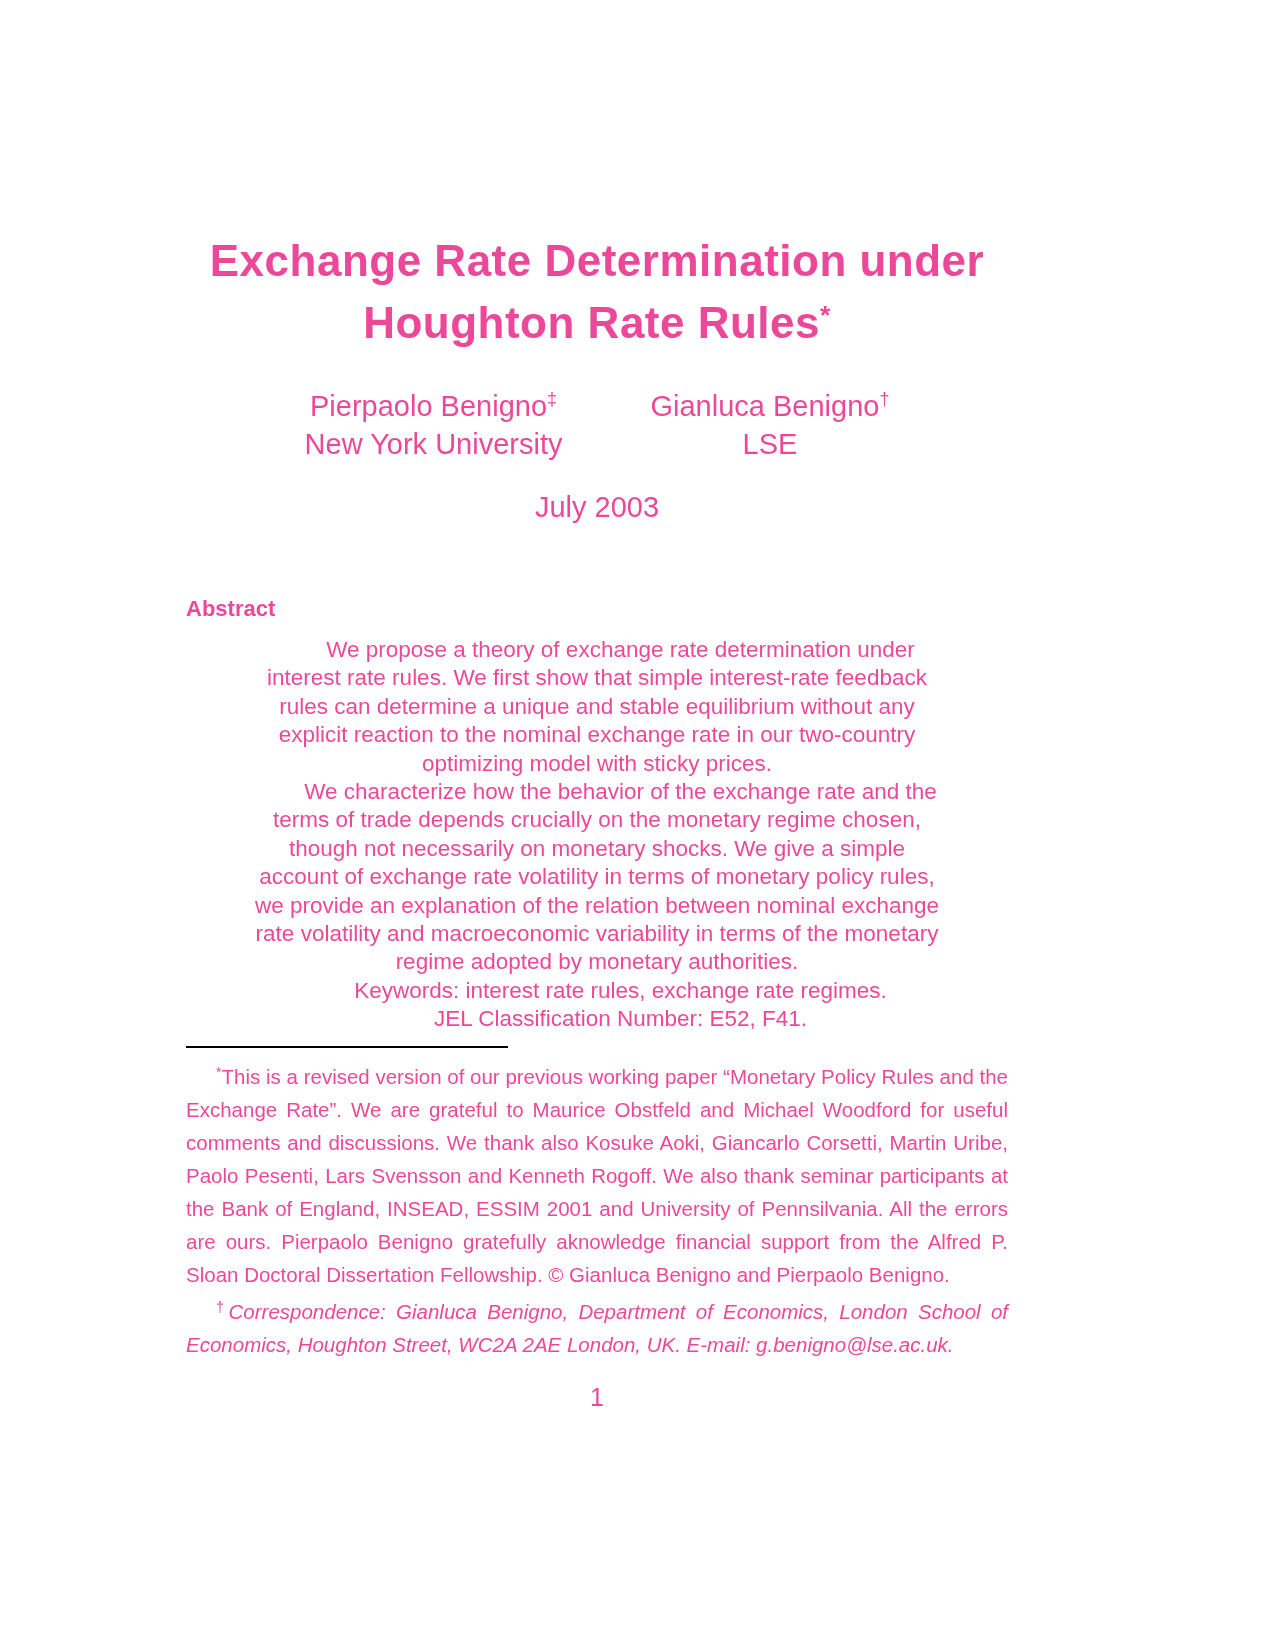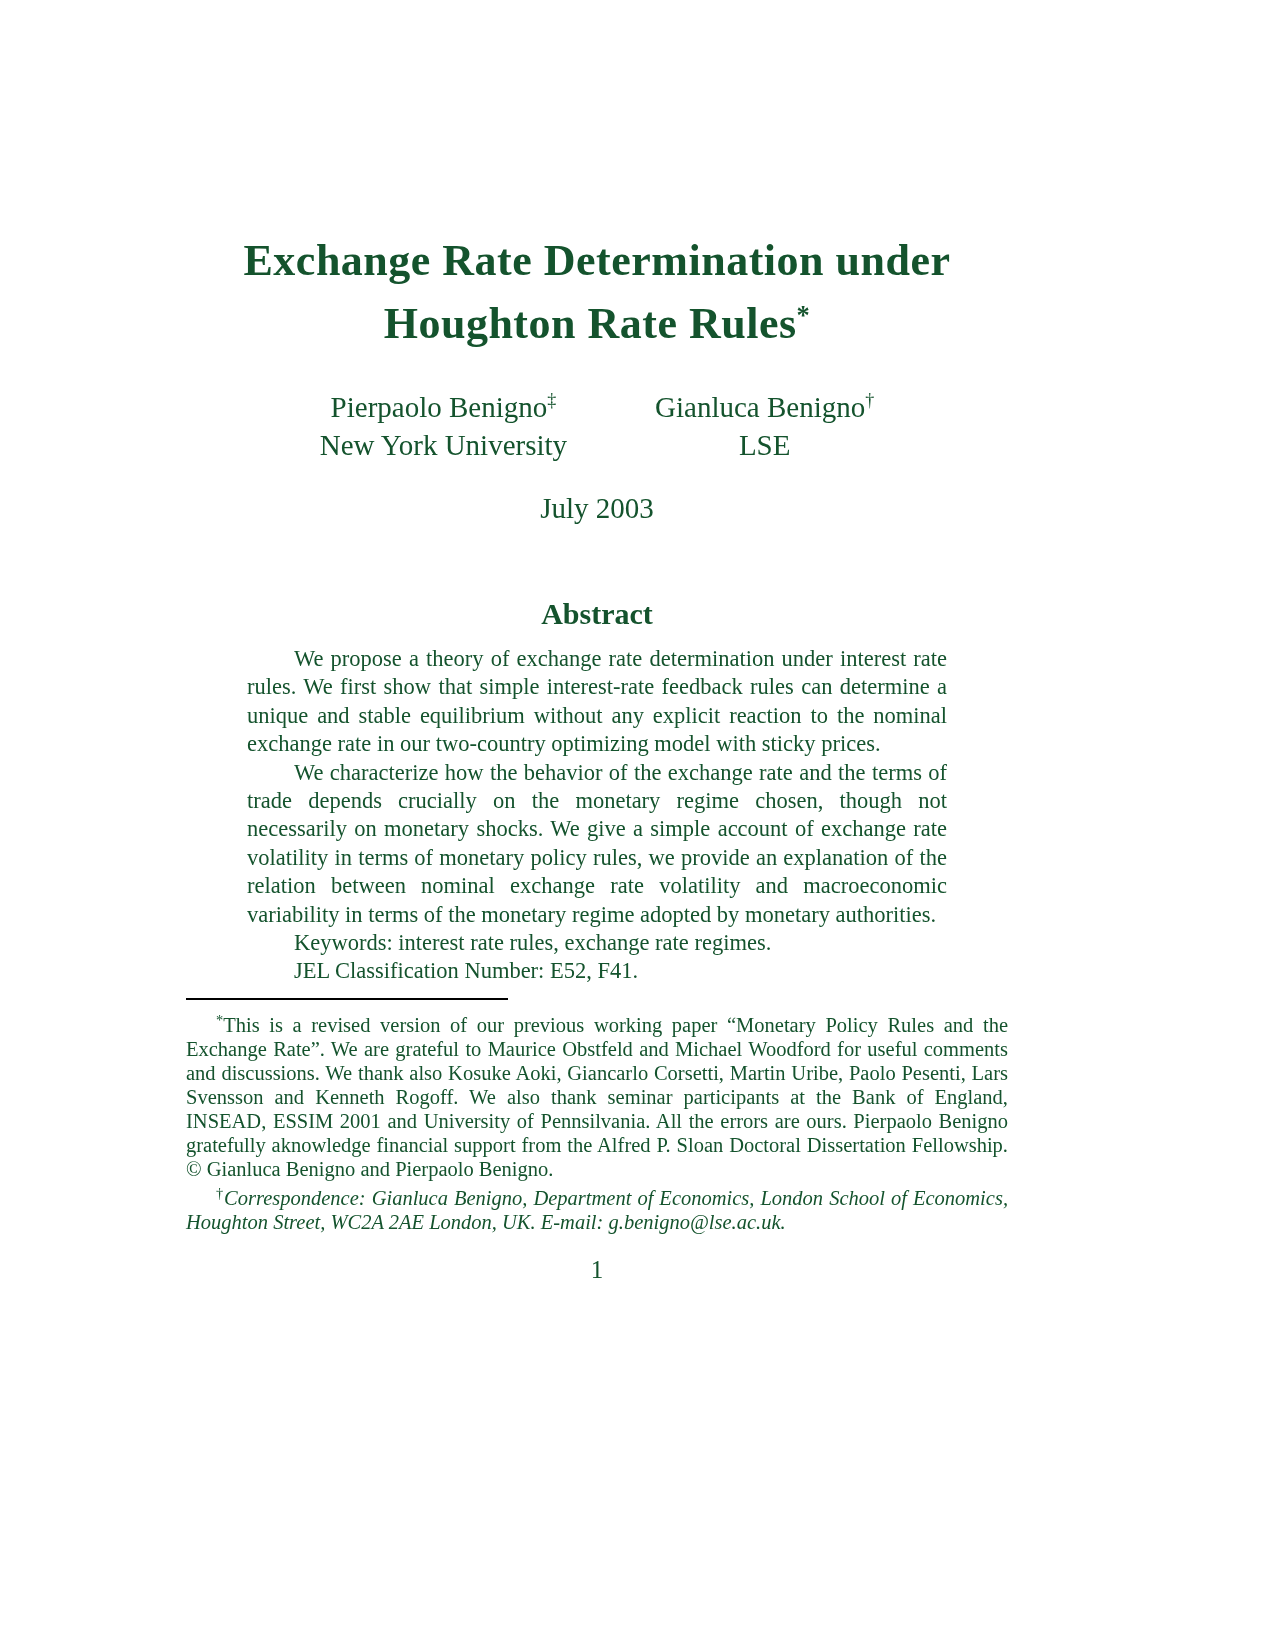--- a/index.html
+++ b/index.html
@@ -1,22 +1,22 @@
 <!DOCTYPE html>
 <html><head>
 <meta charset="utf-8">
 <style>
   html,body { margin:0; padding:0; background:#ffffff; }
   .page {
     position: relative;
     width: 1023px;
     height: 1651px;
     background: #ffffff;
-    font-family: Liberation Serif, serif;
-    color: #14532d;
+    font-family: Liberation Sans, sans-serif;
+    color: #ec4899;
     overflow: hidden;
   }
   .content {
     position: absolute;
     left: 186px;
     top: 0;
     width: 822px;
   }
   .title {
     margin-top: 234px;
@@ -45,51 +45,52 @@
   .author sup {
     font-size: 62%;
     vertical-align: 11px;
   }
   .date {
     text-align: center;
     font-size: 29px;
     margin-top: 28px;
   }
   .abstract-heading {
-    text-align: center;
-    font-size: 30px;
+    text-align: left;
+    font-size: 22px;
     font-weight: bold;
     margin-top: 72px;
   }
   .abstract-body {
     width: 700px;
     margin: 14px auto 12px auto;
     font-size: 22.5px;
     line-height: 28.4px;
     text-align: justify;
   }
   .abstract-body p {
     margin: 0;
     text-indent: 47px;
+    text-align: center;
   }
   .meta-line {
     margin: 0;
     text-indent: 47px;
     text-align: left;
   }
   .footnote-rule {
     width: 322px;
     border: none;
     border-top: 2px solid #000;
     margin: 10px 0 0 0;
   }
   .footnotes {
     margin-top: 8px;
     font-size: 20.5px;
-    line-height: 24px;
+    line-height: 33px;
     text-align: justify;
   }
   .footnotes p {
     margin: 0;
     text-indent: 30px;
   }
   .footnotes sup {
     font-size: 70%;
     vertical-align: 7px;
   }

